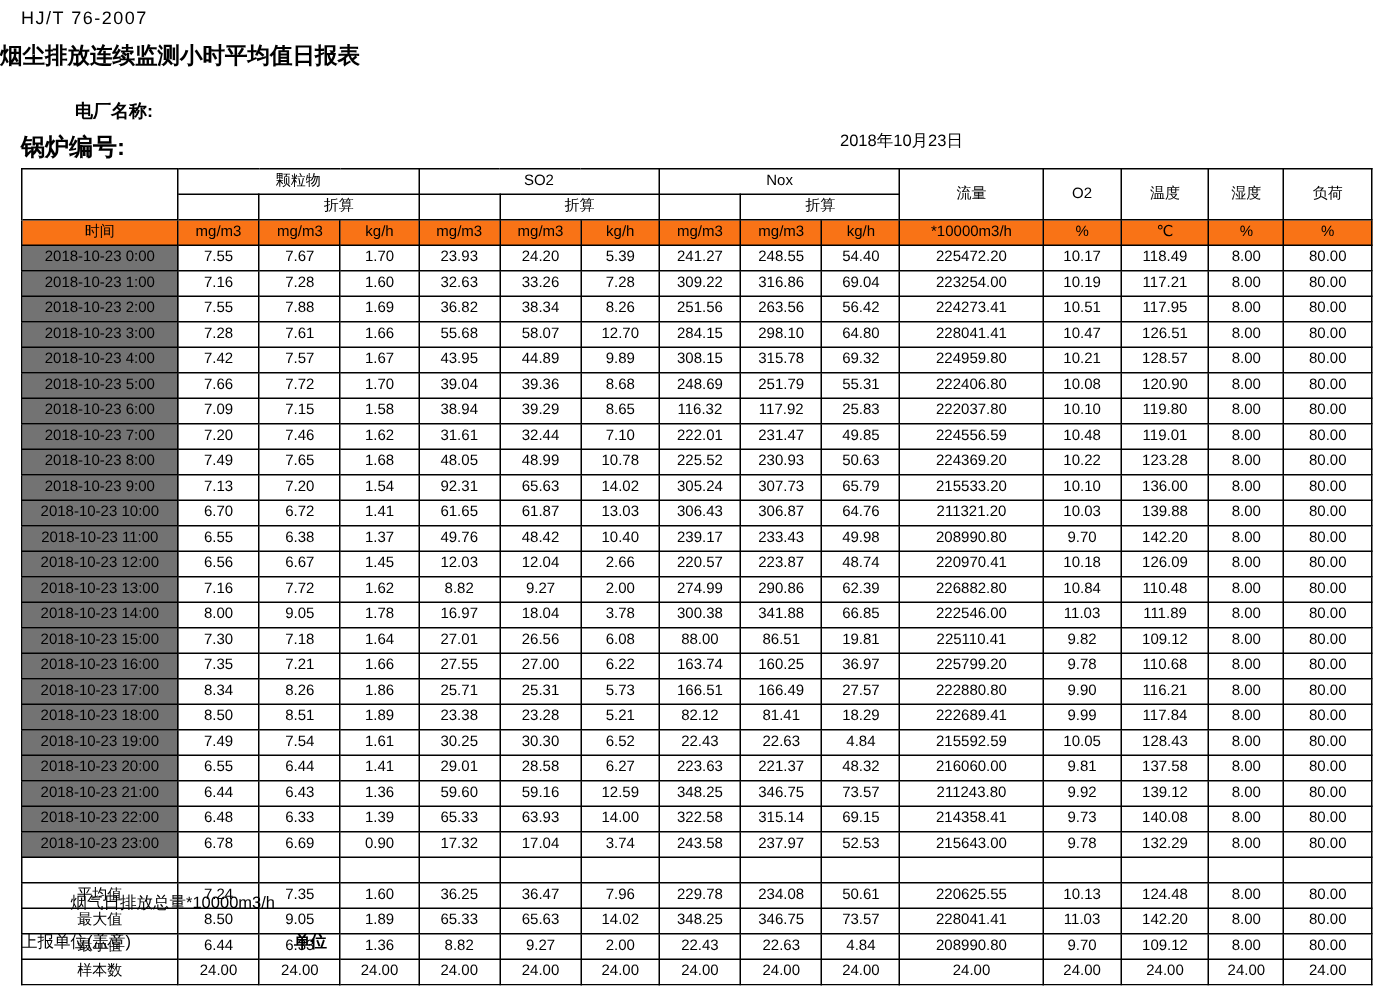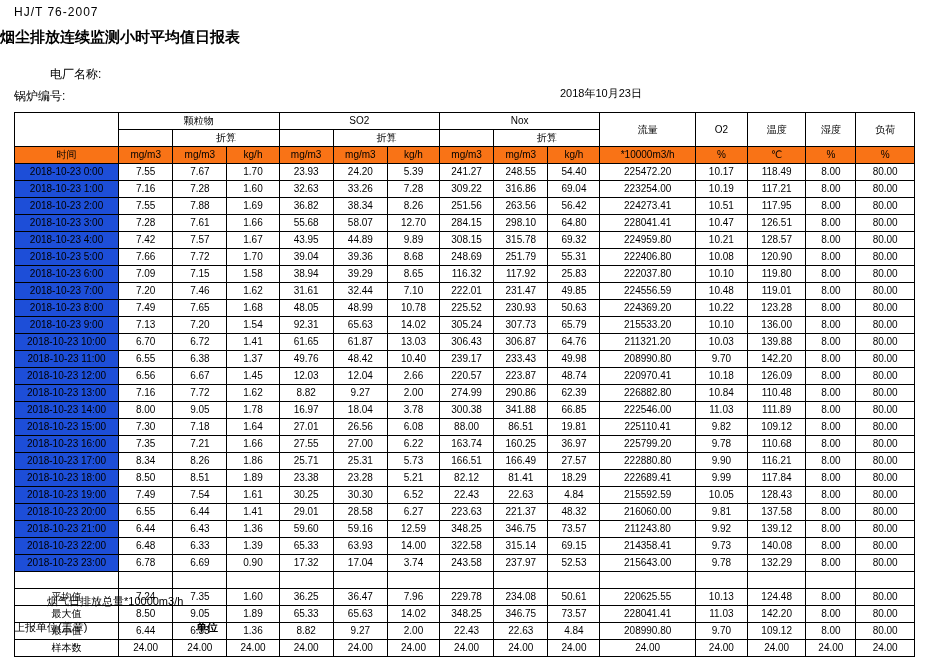--- a/index.html
+++ b/index.html
@@ -7,22 +7,22 @@
     width:929px;height:657px;
     background:#ffffff;
     font-family:"Liberation Sans","DejaVu Sans",sans-serif;
     font-size:11px;
     color:#000;
     overflow:hidden;
   }
   .page{position:relative;width:929px;height:536px;}
   .doc-code{position:absolute;left:14px;top:5px;font-size:12px;letter-spacing:1px;}
   .doc-title{position:absolute;left:0;top:28px;width:929px;text-align:left;font-size:15px;font-weight:bold;}
-  .field-plant{position:absolute;left:14px;top:66px;font-size:12px;font-weight:normal;padding-left:36px;}
-  .field-boiler{position:absolute;left:14px;top:88px;font-size:12px;font-weight:normal;}
+  .field-plant{position:absolute;left:14px;top:66px;font-size:12px;font-weight:bold;padding-left:36px;}
+  .field-boiler{position:absolute;left:14px;top:88px;font-size:16px;font-weight:bold;}
   .field-date{position:absolute;left:560px;top:86px;font-size:11px;}
 
   table.main{
     position:absolute;left:14px;top:112px;
     border-collapse:collapse;
     table-layout:fixed;
     width:901px;
   }
   table.main td,table.main th{
     border:1px solid #000;
@@ -30,21 +30,21 @@
     text-align:center;
     padding:0;
     height:16px;
     line-height:16px;
     font-weight:normal;
     white-space:nowrap;
   }
   .hdr-group{font-size:11px;height:18px;line-height:18px;}
   .hdr-sub{font-size:10px;height:16px;line-height:16px;}
   .unitrow td{background:#f97316;}
-  .timecol{background:#1d4ed8;}
+  .timecol{background:#737373;}
   .hdr-time{background:#e8f5e9;font-size:11px;}
   .datacell{text-align:right;padding-right:6px;}
   .blankrow td{height:8px;border-left:1px solid #000;border-right:1px solid #000;border-top:1px solid #000;border-bottom:1px solid #000;}
   .sumlabel{text-align:center;margin-left:34px;}
   .footer1{position:absolute;left:14px;top:594px;font-size:11px;margin-left:33px;}
   .footer2{position:absolute;left:14px;top:620px;font-size:11px;}
   .footer3{position:absolute;left:196px;top:620px;font-size:11px;font-weight:bold;}
 </style>
 </head>
 <body>

